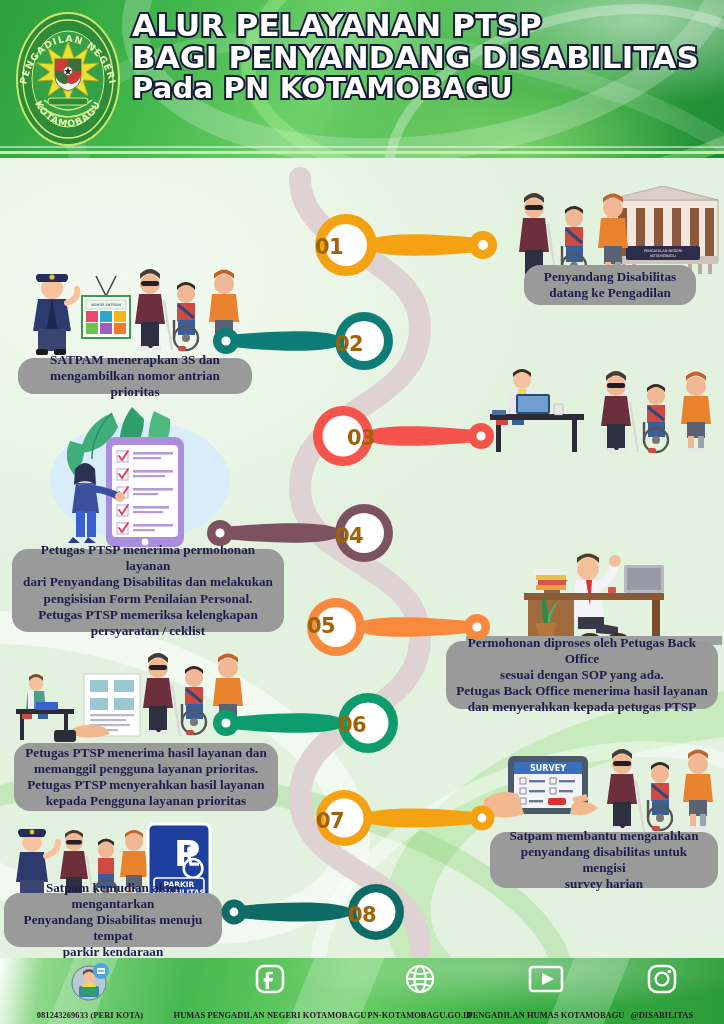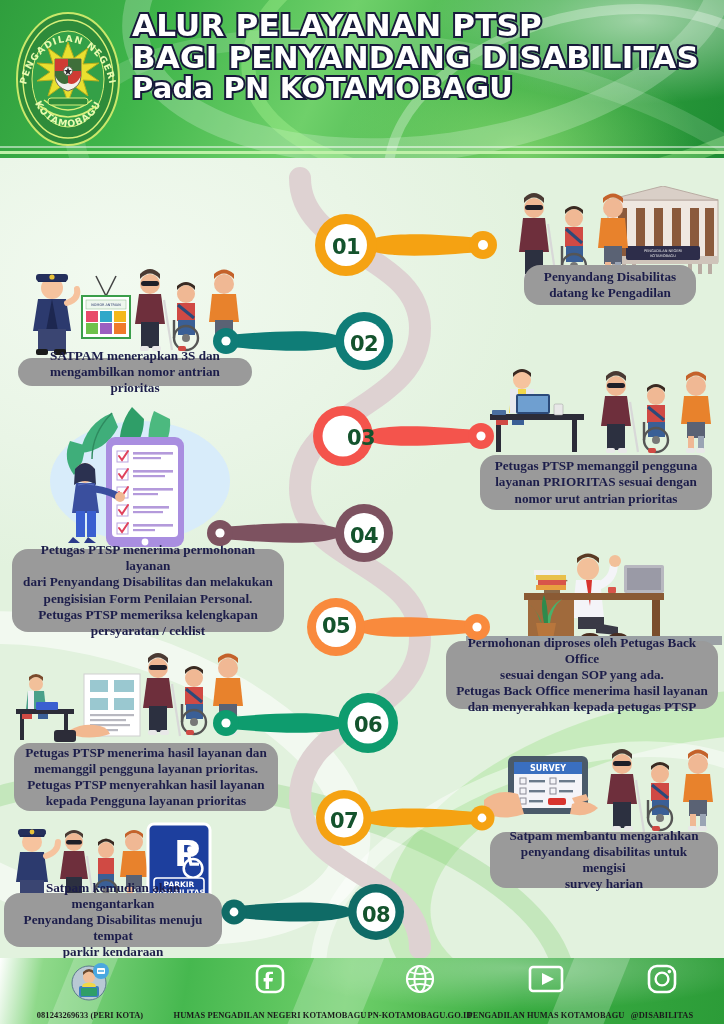--- a/index.html
+++ b/index.html
@@ -92,23 +92,23 @@
   .bgw4 { left: 300px; top: 600px; width: 520px; height: 300px;
           border: 16px solid rgba(255,255,255,.45); transform: rotate(-20deg); }
 
   
   .snake { position: absolute; left: 0; top: 158px; width: 724px; height: 800px; }
 
   
   .step-marker { position: absolute; }
   .marker-svg { display: block; overflow: visible; }
   .marker-num {
-    position: absolute; width: 100%; text-align: center;
+    position: absolute; width: 100%; text-align: left;
     font-family: "DejaVu Sans", sans-serif; font-weight: bold;
-    font-size: 21px; color: #14532d; letter-spacing: -.5px;
+    font-size: 21px; color: #a16207; letter-spacing: -.5px;
   }
 
   .callout {
     position: absolute;
     background: #9a9a9a;
     color: #1c1d4a;
     border-radius: 16px;
     font-family: "Liberation Serif", serif;
     font-weight: bold;
     font-size: 13.2px;
@@ -348,21 +348,21 @@
         <path d="M200,21 Q210,10 220,21 L220,16 Q210,7 200,16 Z" fill="#c4622b"></path>
         <path d="M198,36 h24 l3,28 h-30 Z" fill="#e8822c"></path>
         <rect x="201" y="62" width="18" height="16" fill="#5a6274"></rect>
         <rect x="202" y="76" width="6" height="14" fill="#f0b894"></rect>
         <rect x="212" y="76" width="6" height="14" fill="#9aa4b4"></rect>
         <rect x="200" y="88" width="9" height="5" rx="2" fill="#e8e8e8"></rect>
         <rect x="210" y="88" width="9" height="5" rx="2" fill="#e8e8e8"></rect>
       </g>
     </svg>
   </div>
-  <div class="callout" style="left:18px; top:358px; width:234px; height:28px;">
+  <div class="callout" style="left:18px; top:358px; width:234px; height:36px;">
     <span>SATPAM menerapkan 3S dan<br>mengambilkan nomor antrian prioritas</span>
   </div>
   <div class="step-marker" style="left:212px; top:312px; width:182px; height:58px;">
     <svg class="marker-svg" width="182" height="58" viewBox="0 0 182 58">
       <path d="M136,29 C 122,15 62,19 18,23 L18,35 C 62,39 122,43 136,29 Z" fill="#0F7D77"></path>
       <circle cx="14" cy="29" r="13" fill="#0F7D77"></circle>
       <circle cx="14" cy="29" r="4.6" fill="#ffffff"></circle>
       <circle cx="152" cy="29" r="29" fill="#0F7D77"></circle>
       <circle cx="152" cy="29" r="20" fill="#ffffff"></circle>
     </svg>
@@ -419,23 +419,20 @@
         <circle cx="224" cy="18" r="10" fill="#f0b894"></circle>
         <path d="M214,13 Q224,2 234,13 L234,8 Q224,-1 214,8 Z" fill="#c4622b"></path>
         <path d="M212,28 h24 l3,28 h-30 Z" fill="#e8822c"></path>
         <rect x="215" y="54" width="18" height="16" fill="#5a6274"></rect>
         <rect x="216" y="68" width="6" height="14" fill="#f0b894"></rect>
         <rect x="226" y="68" width="6" height="14" fill="#9aa4b4"></rect>
         <rect x="214" y="80" width="9" height="5" rx="2" fill="#e8e8e8"></rect>
         <rect x="224" y="80" width="9" height="5" rx="2" fill="#e8e8e8"></rect>
       </g>
     </svg>
-  </div>
-  <div class="callout" style="left:480px; top:455px; width:232px; height:55px;">
-    <span>Petugas PTSP memanggil pengguna<br>layanan PRIORITAS sesuai dengan<br>nomor urut antrian prioritas</span>
   </div>
   <div class="step-marker" style="left:313px; top:406px; width:192px; height:60px;">
     <svg class="marker-svg" width="192" height="60" viewBox="0 0 192 60">
       <path d="M46,30 C 60,16 118,20 162,24 L162,36 C 118,40 60,44 46,30 Z" fill="#F4544C"></path>
       <circle cx="168" cy="30" r="13" fill="#F4544C"></circle>
       <circle cx="168" cy="30" r="4.6" fill="#ffffff"></circle>
       <circle cx="30" cy="30" r="30" fill="#F4544C"></circle>
       <circle cx="30" cy="30" r="20.5" fill="#ffffff"></circle>
     </svg>
     <div class="marker-num" style="left:0; top:20px; width:60px;padding-left:34px;">03</div>

